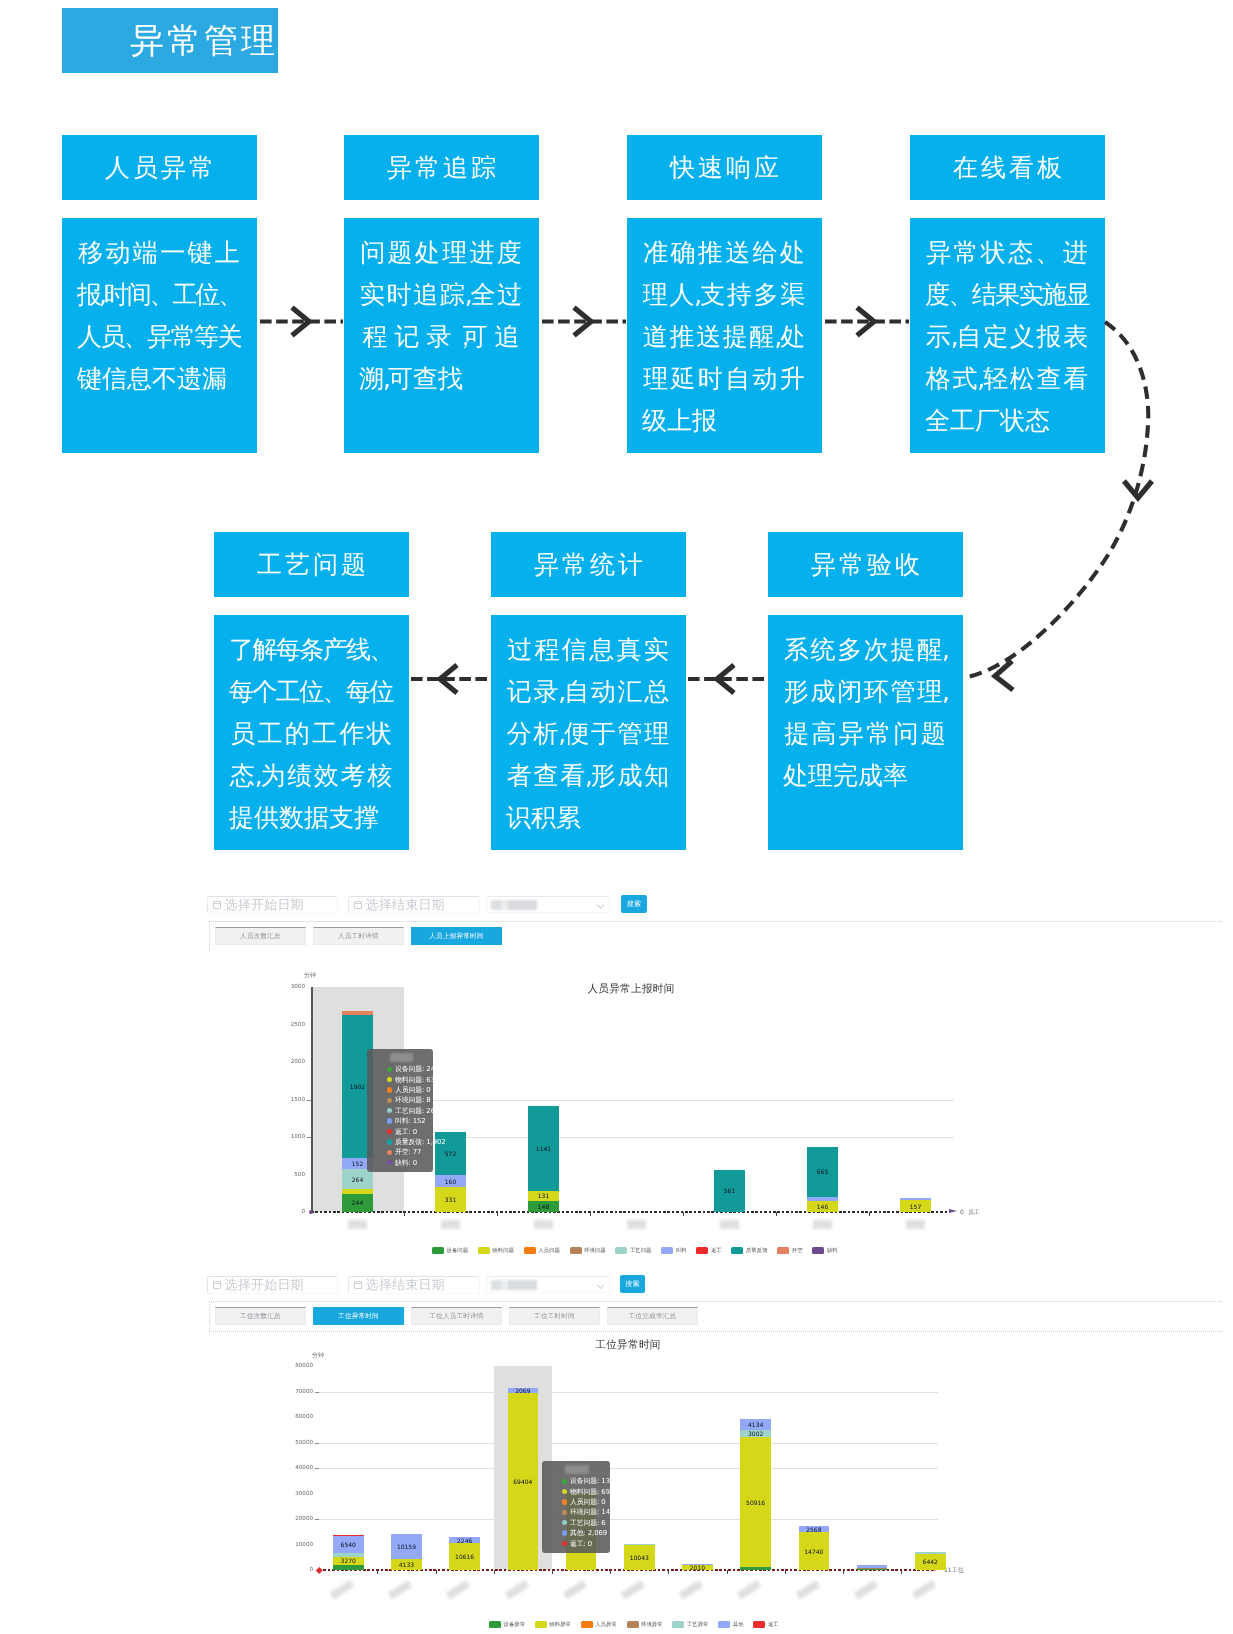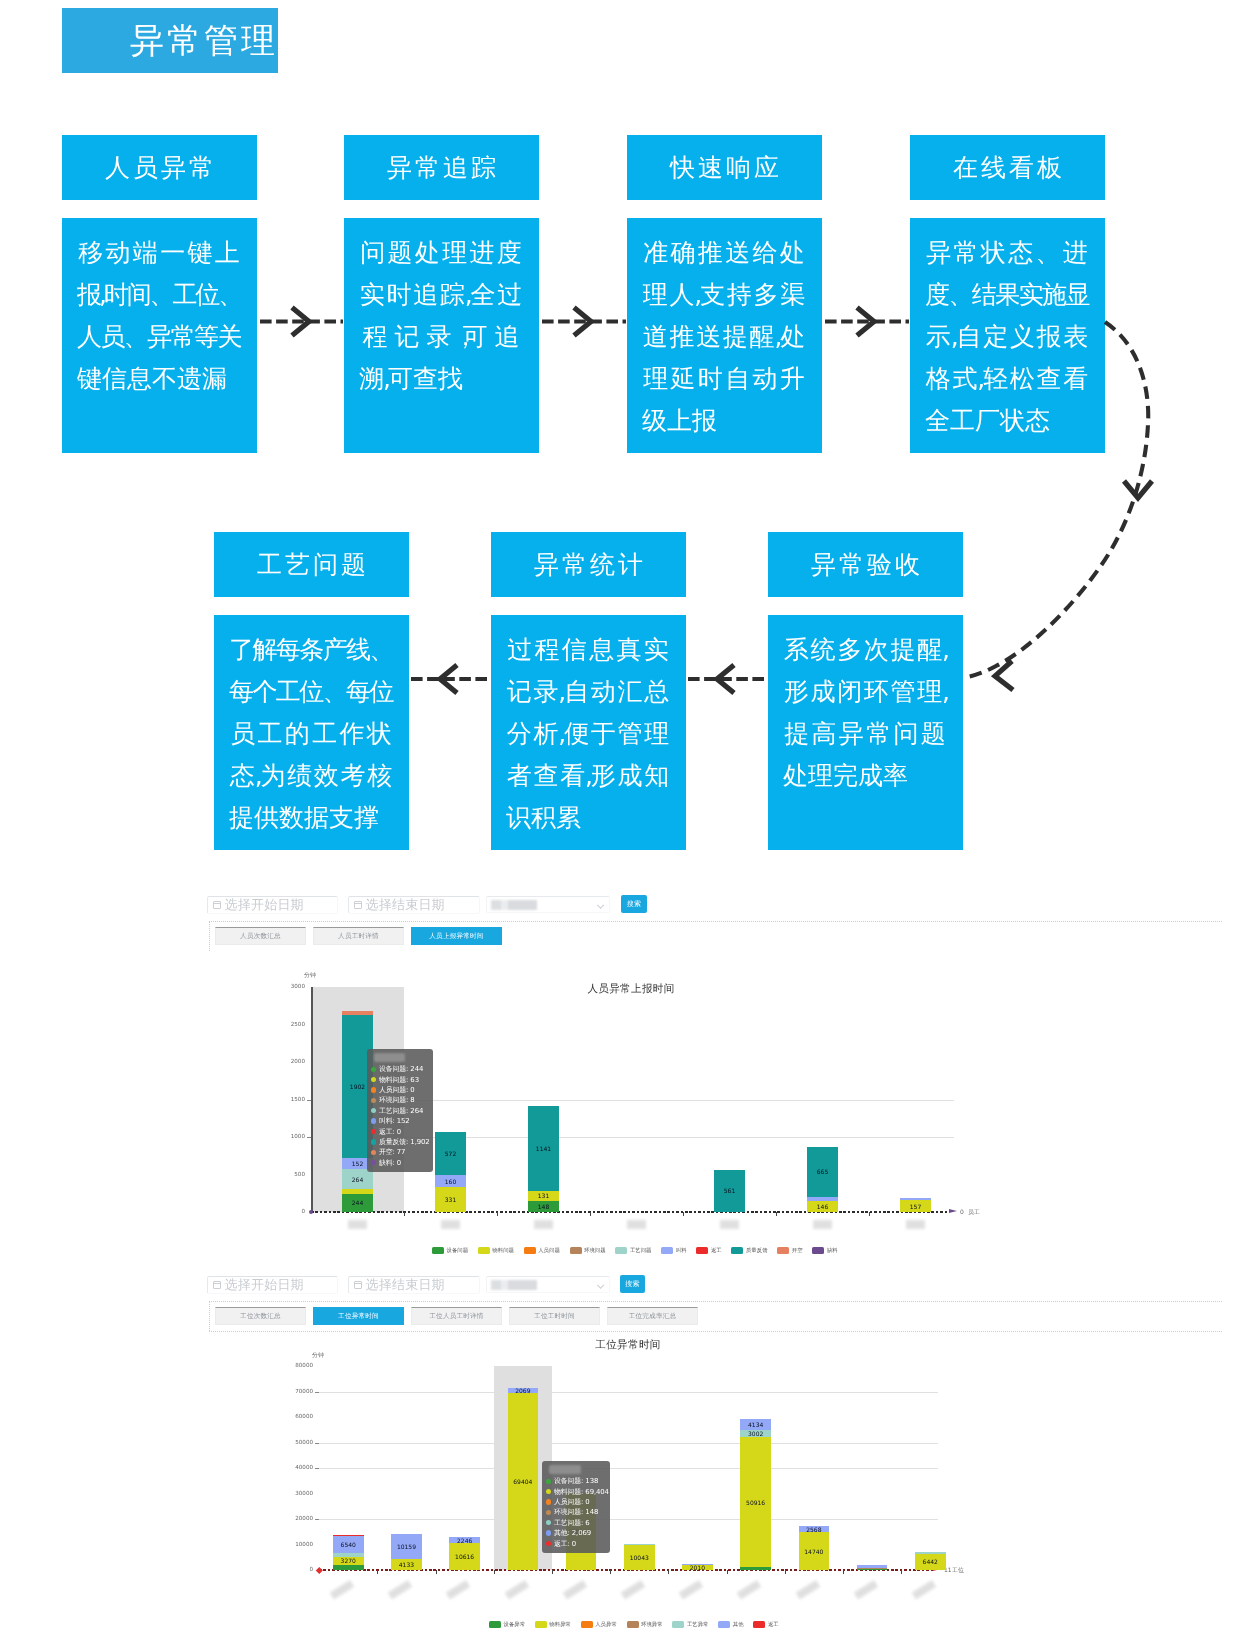--- a/index.html
+++ b/index.html
@@ -58,21 +58,21 @@
   .tab.on span{color:#fff;}
   .chartttl{position:absolute;font-size:10.6px;color:#333;letter-spacing:.3px;
             white-space:nowrap;}
   .axlbl{position:absolute;font-size:6px;color:#666;white-space:nowrap;}
   .ytick{position:absolute;font-size:5.6px;color:#666;text-align:right;white-space:nowrap;}
   .gridln{position:absolute;height:1px;background:#e0e0e0;}
   .hiband{position:absolute;background:#dfdfdf;}
   .seg{position:absolute;display:flex;align-items:center;justify-content:center;
        font-size:6px;color:#0a1020;overflow:hidden;}
   .blurlbl{position:absolute;background:#d8d8d8;filter:blur(1.6px);opacity:.8;border-radius:1px;}
-  .tip{position:absolute;background:rgba(90,90,90,0.88);border-radius:3px;padding:4px 5px 4px 4px;
+  .tip{position:absolute;background:rgba(90,90,90,0.88);border-radius:3px;padding:4px 5px 4px 20px;
        box-sizing:border-box;}
   .tip .hd{height:9px;width:55%;background:#8e8e8e;filter:blur(1.1px);border-radius:2px;
            margin:0 0 2px 3px;}
   .tip .rw{display:flex;align-items:center;height:10.4px;white-space:nowrap;}
   .tip .dot{width:5.4px;height:5.4px;border-radius:50%;margin-right:2.5px;flex:0 0 auto;}
   .tip .tx{font-size:6.9px;color:#fff;letter-spacing:-0.1px;}
   .legend{position:absolute;display:flex;align-items:center;}
   .legend .it{display:flex;align-items:center;margin-right:9.8px;}
   .legend .sw{width:12px;height:7px;border-radius:1.5px;margin-right:2.5px;}
   .legend .lb{font-size:5.4px;color:#555;white-space:nowrap;}

